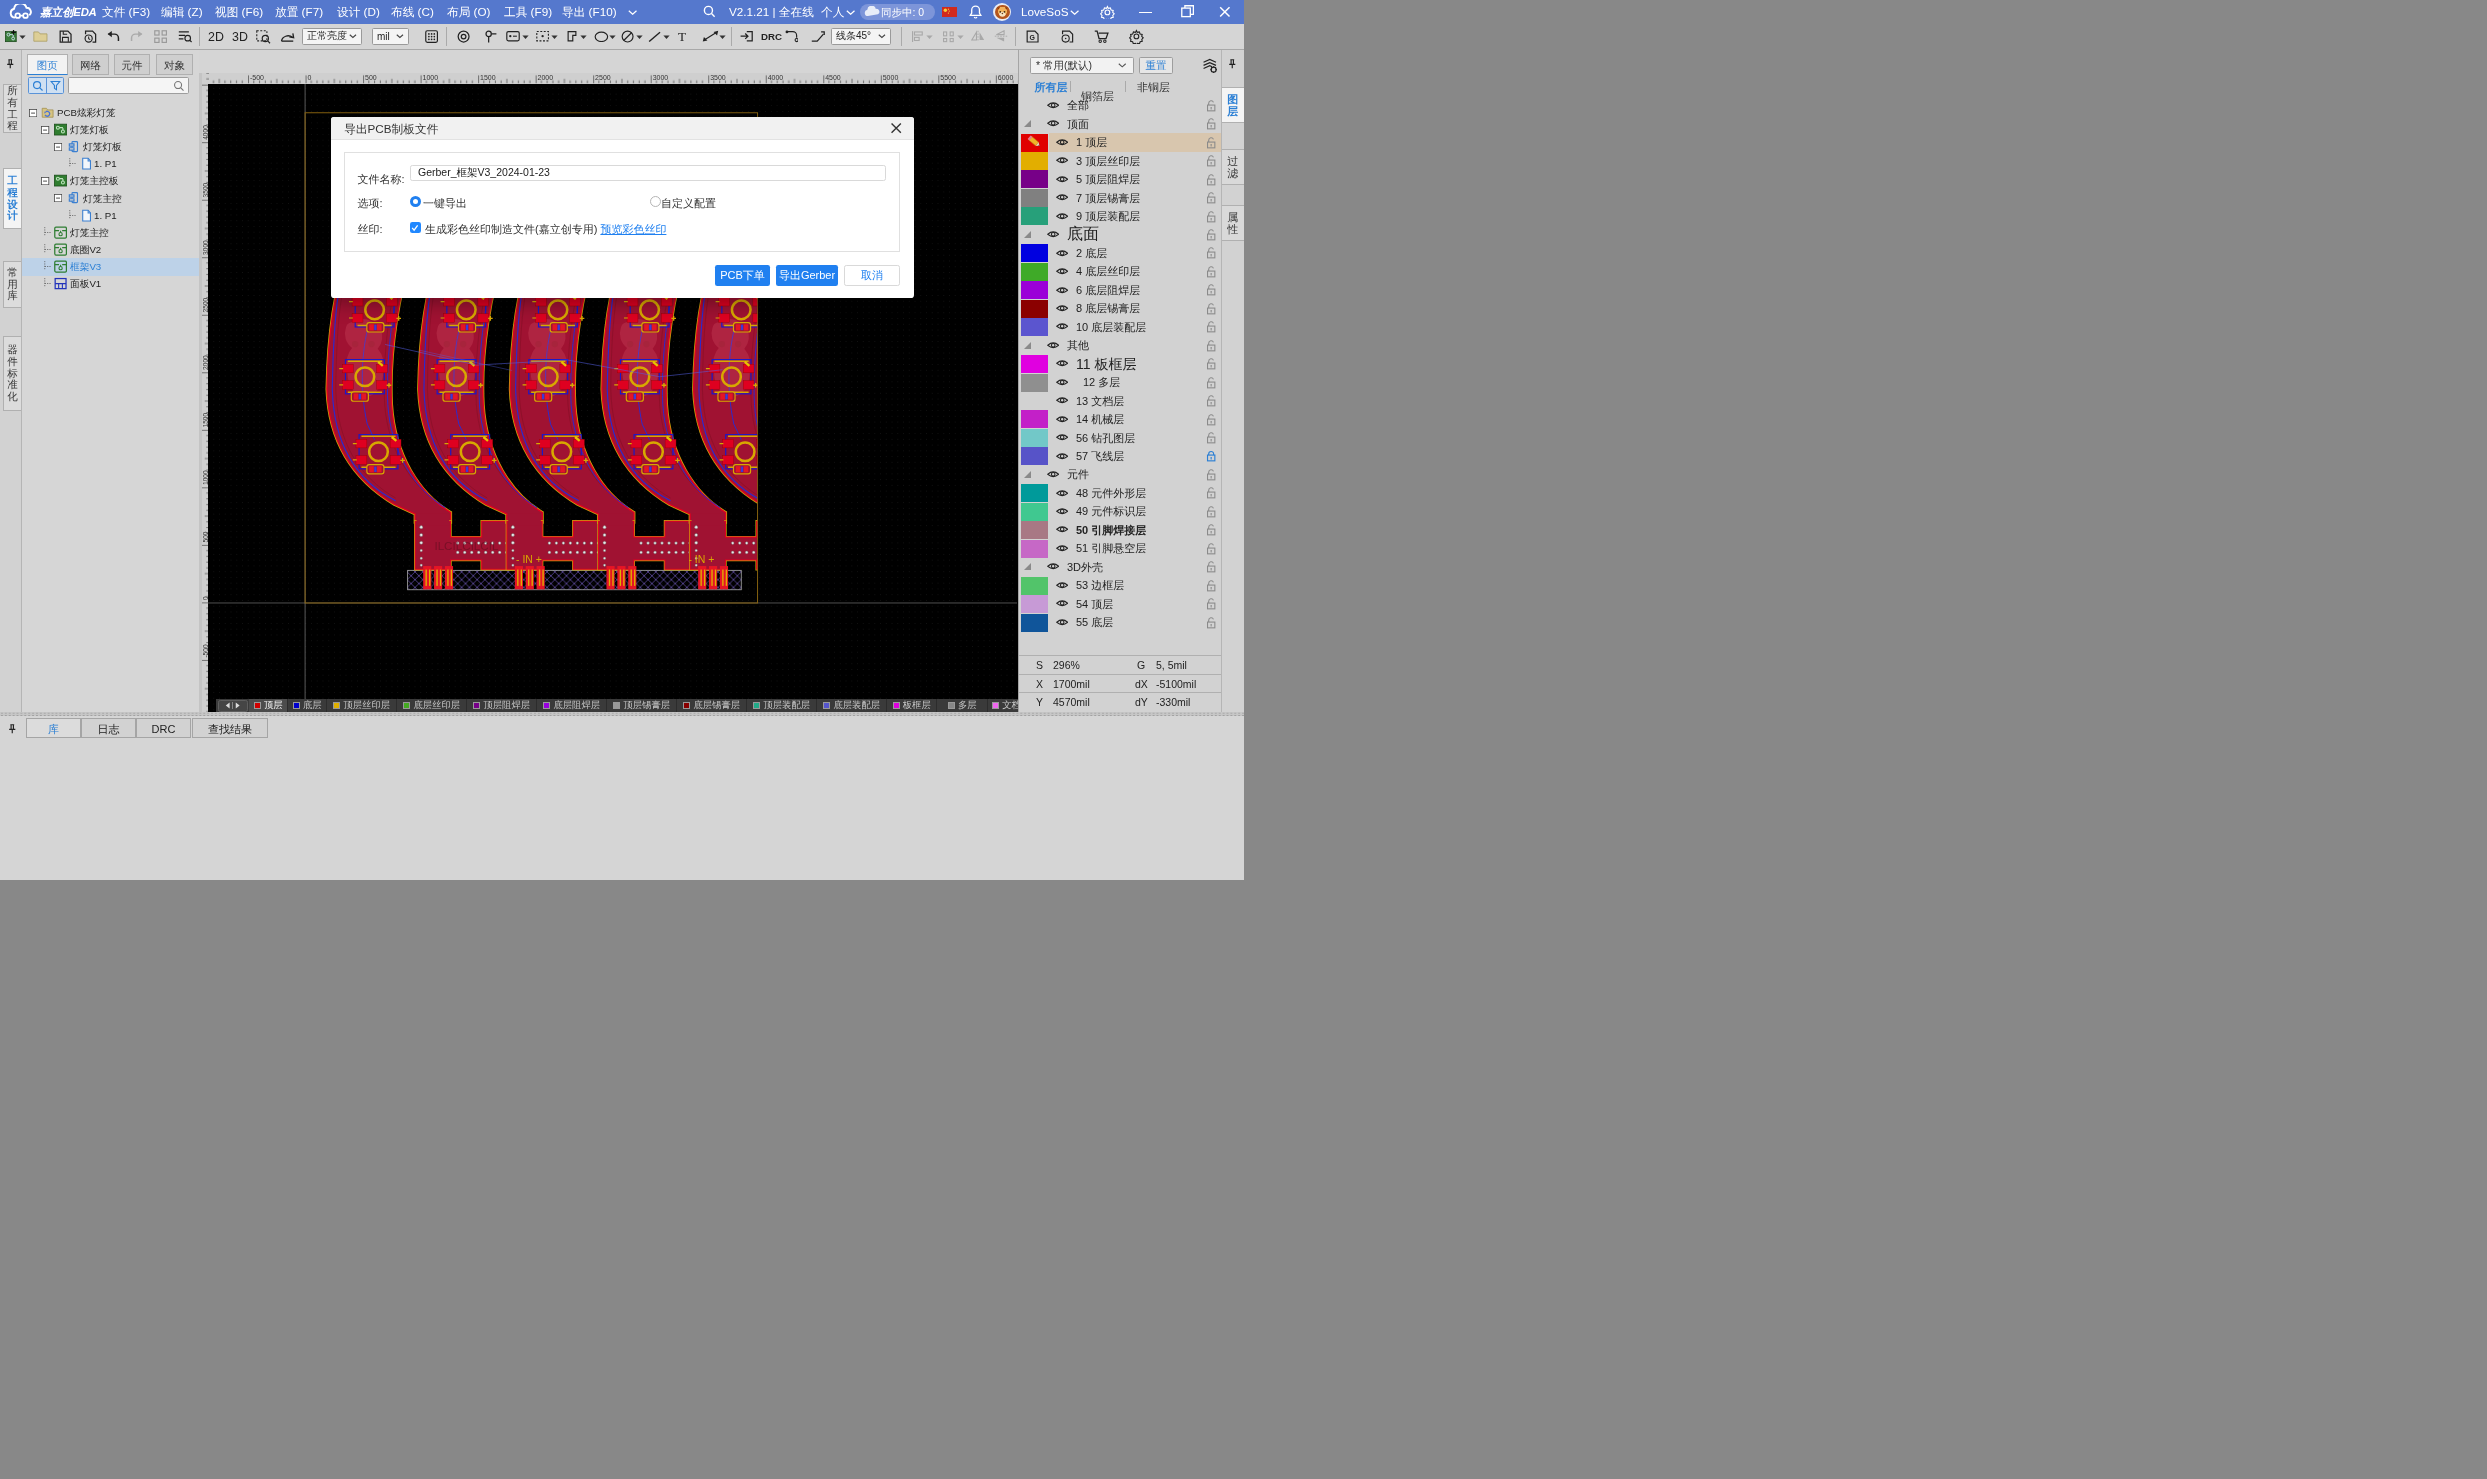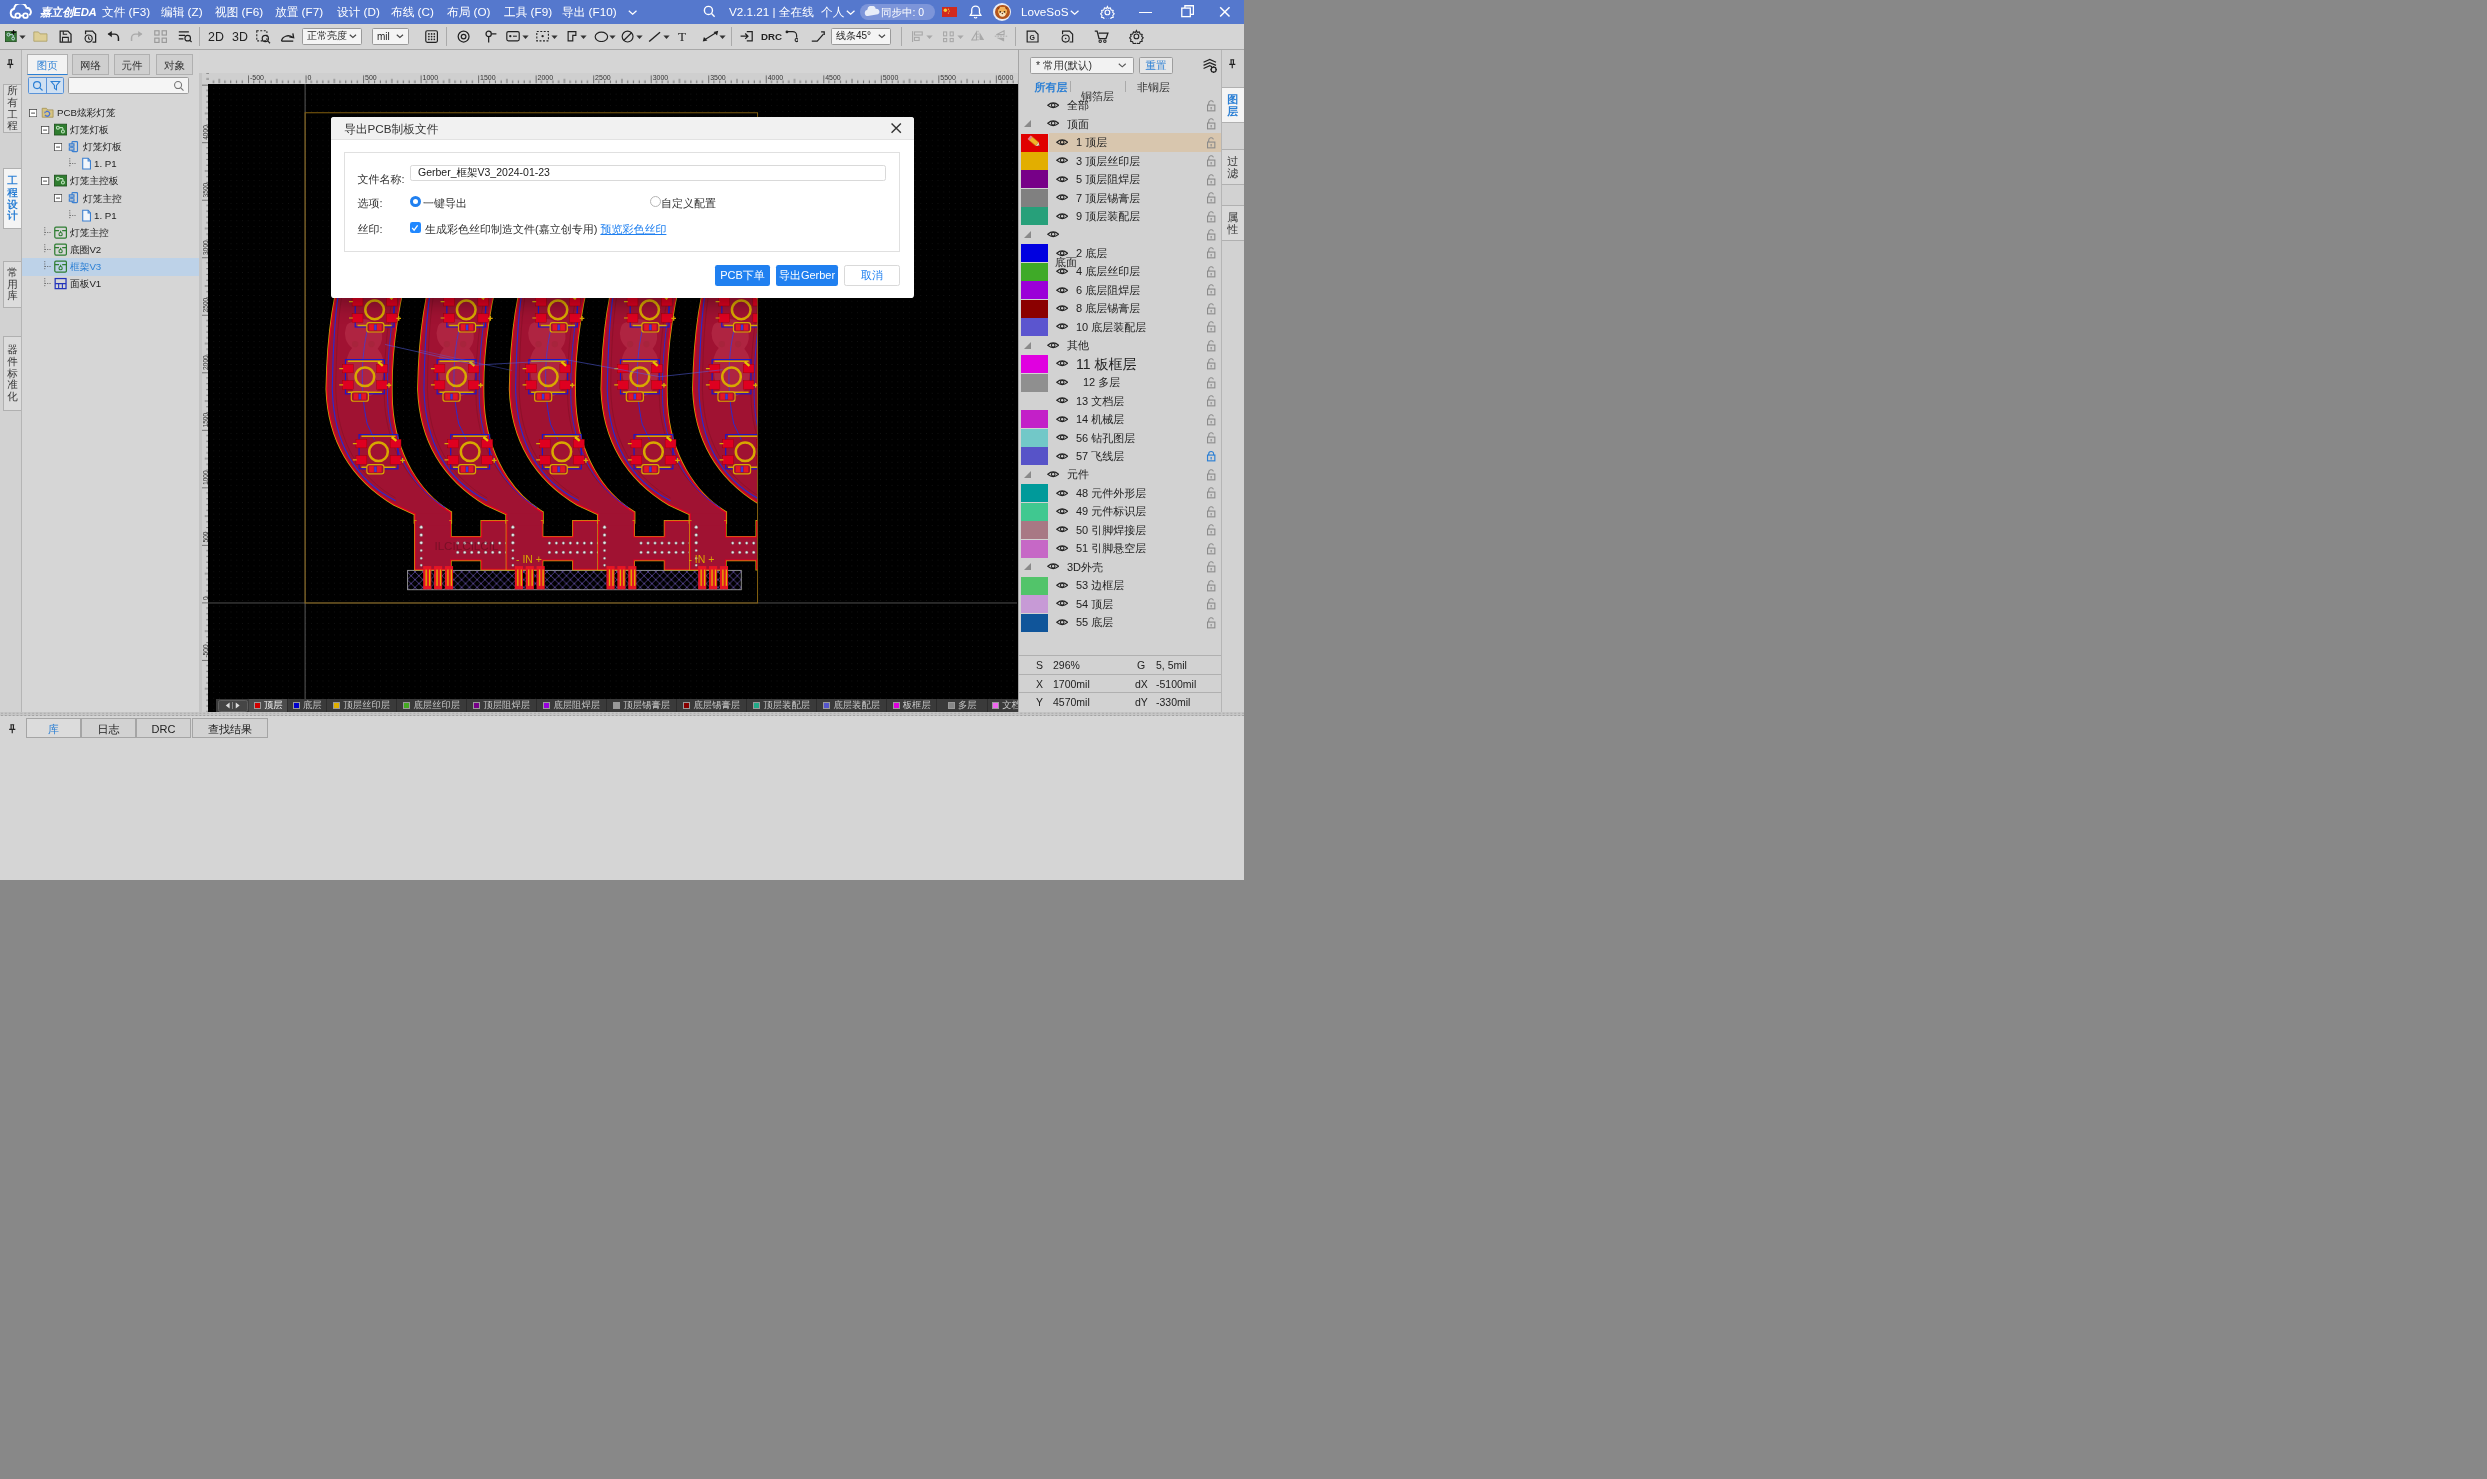--- a/index.html
+++ b/index.html
@@ -857,21 +857,21 @@
  <div class="ab" style="left:57px;top:157px;height:18.5px;line-height:18.5px;font-size:11px;color:#222;white-space:nowrap;">9 顶层装配层</div>
  <svg class="ab" style="left:187px;top:161px" width="10" height="11.7" viewBox="0 0 13 15">
         <use href="#locko"></use>
       </svg>
  <svg class="ab" style="left:5.4px;top:181px" width="7" height="7" viewBox="0 0 9 9">
         <use href="#tri"></use>
       </svg>
  <svg class="ab" style="left:28px;top:180px" width="12.4" height="8.5" viewBox="0 0 16 11">
         <use href="#eye"></use>
       </svg>
- <div class="ab" style="left:36px;top:175px;height:18.5px;line-height:18.5px;font-size:11px;color:#222;white-space:nowrap;margin-top:28px;">底面</div>
+ <div class="ab" style="left:48px;top:175px;height:18.5px;line-height:18.5px;font-size:16px;color:#222;white-space:nowrap;">底面</div>
  <svg class="ab" style="left:187px;top:179px" width="10" height="11.7" viewBox="0 0 13 15">
         <use href="#locko"></use>
       </svg>
  <div class="ab" style="left:2.3px;top:194px;width:27px;height:17.7px;background:#0000e0;"></div>
  <svg class="ab" style="left:37px;top:199px" width="12.4" height="8.5" viewBox="0 0 16 11">
         <use href="#eye"></use>
       </svg>
  <div class="ab" style="left:57px;top:194px;height:18.5px;line-height:18.5px;font-size:11px;color:#222;white-space:nowrap;">2 底层</div>
  <svg class="ab" style="left:187px;top:197px" width="10" height="11.7" viewBox="0 0 13 15">
         <use href="#locko"></use>
@@ -988,21 +988,21 @@
         <use href="#eye"></use>
       </svg>
  <div class="ab" style="left:57px;top:452px;height:18.5px;line-height:18.5px;font-size:11px;color:#222;white-space:nowrap;">49 元件标识层</div>
  <svg class="ab" style="left:187px;top:456px" width="10" height="11.7" viewBox="0 0 13 15">
         <use href="#locko"></use>
       </svg>
  <div class="ab" style="left:2.3px;top:471px;width:27px;height:17.7px;background:#a87884;"></div>
  <svg class="ab" style="left:37px;top:475px" width="12.4" height="8.5" viewBox="0 0 16 11">
         <use href="#eye"></use>
       </svg>
- <div class="ab" style="left:57px;top:471px;height:18.5px;line-height:18.5px;font-size:11px;color:#222;white-space:nowrap;">50 引脚焊接层</div>
+ <div class="ab" style="left:57px;top:471px;height:18.5px;line-height:18.5px;font-size:11px;color:#222;white-space:nowrap;font-weight:bold;">50 引脚焊接层</div>
  <svg class="ab" style="left:187px;top:474px" width="10" height="11.7" viewBox="0 0 13 15">
         <use href="#locko"></use>
       </svg>
  <div class="ab" style="left:2.3px;top:490px;width:27px;height:17.7px;background:#c668c6;"></div>
  <svg class="ab" style="left:37px;top:494px" width="12.4" height="8.5" viewBox="0 0 16 11">
         <use href="#eye"></use>
       </svg>
  <div class="ab" style="left:57px;top:489px;height:18.5px;line-height:18.5px;font-size:11px;color:#222;white-space:nowrap;">51 引脚悬空层</div>
  <svg class="ab" style="left:187px;top:493px" width="10" height="11.7" viewBox="0 0 13 15">
         <use href="#locko"></use>

